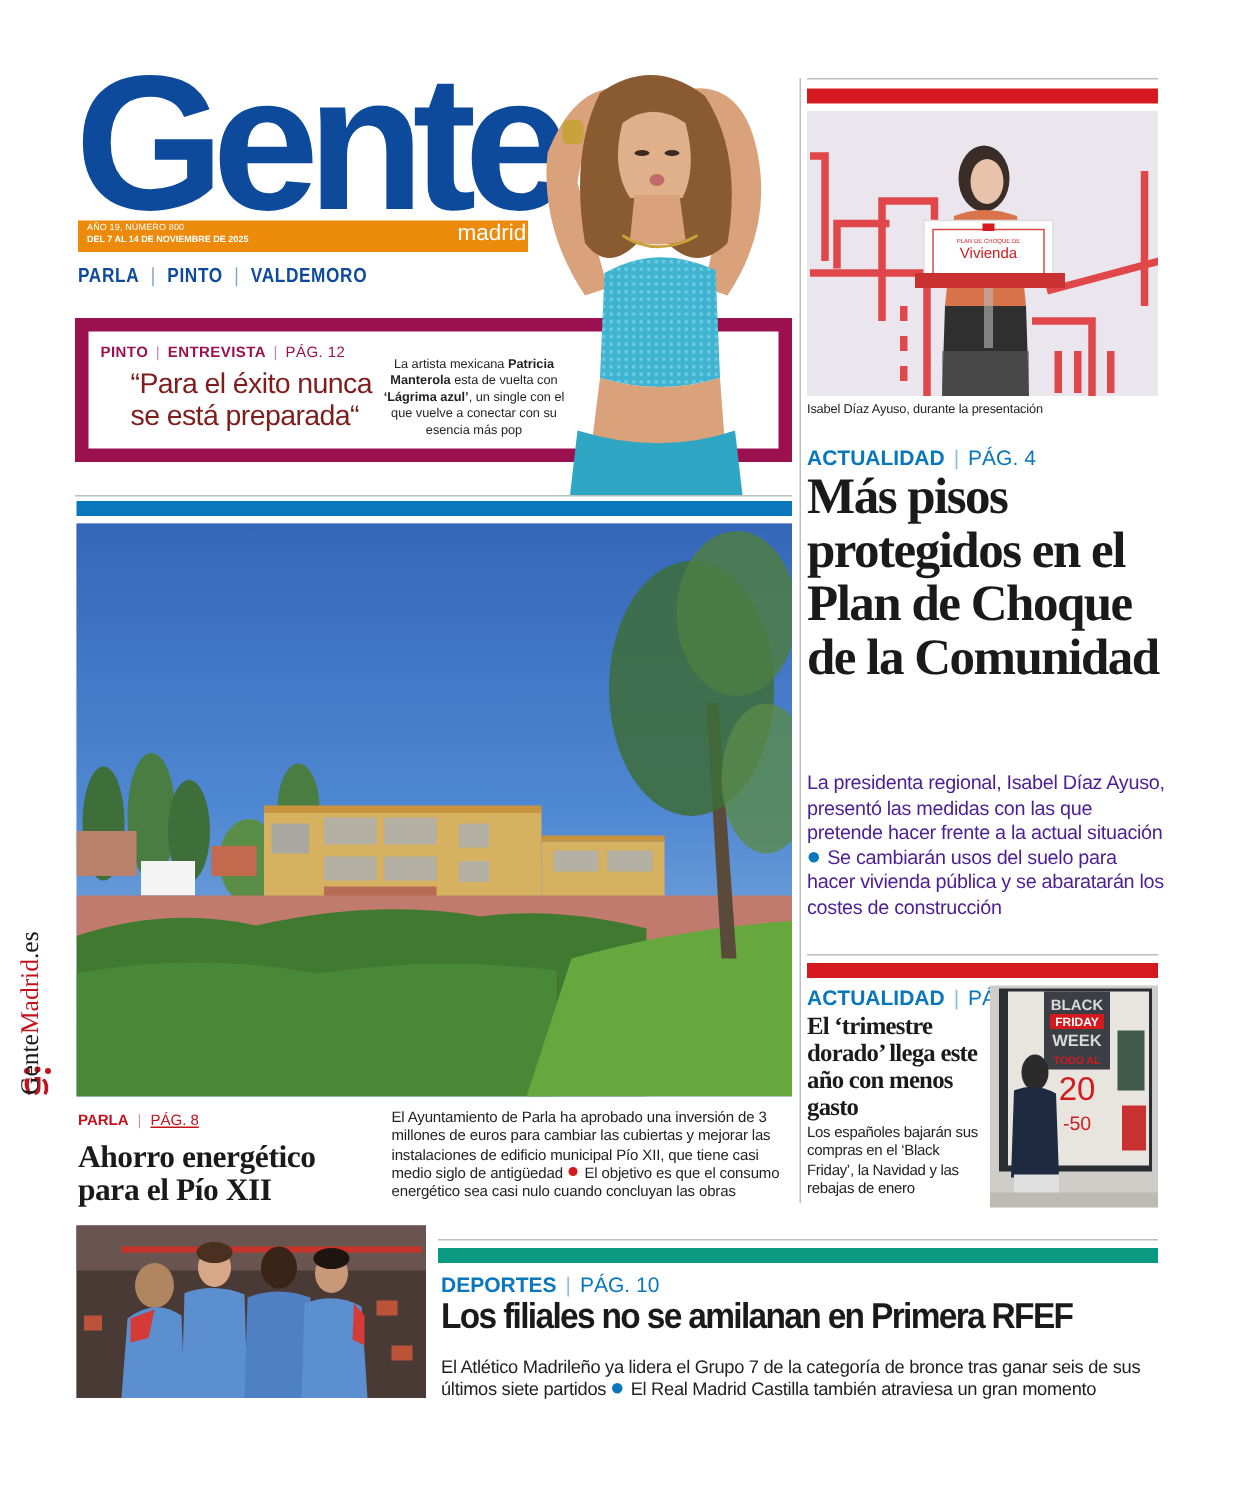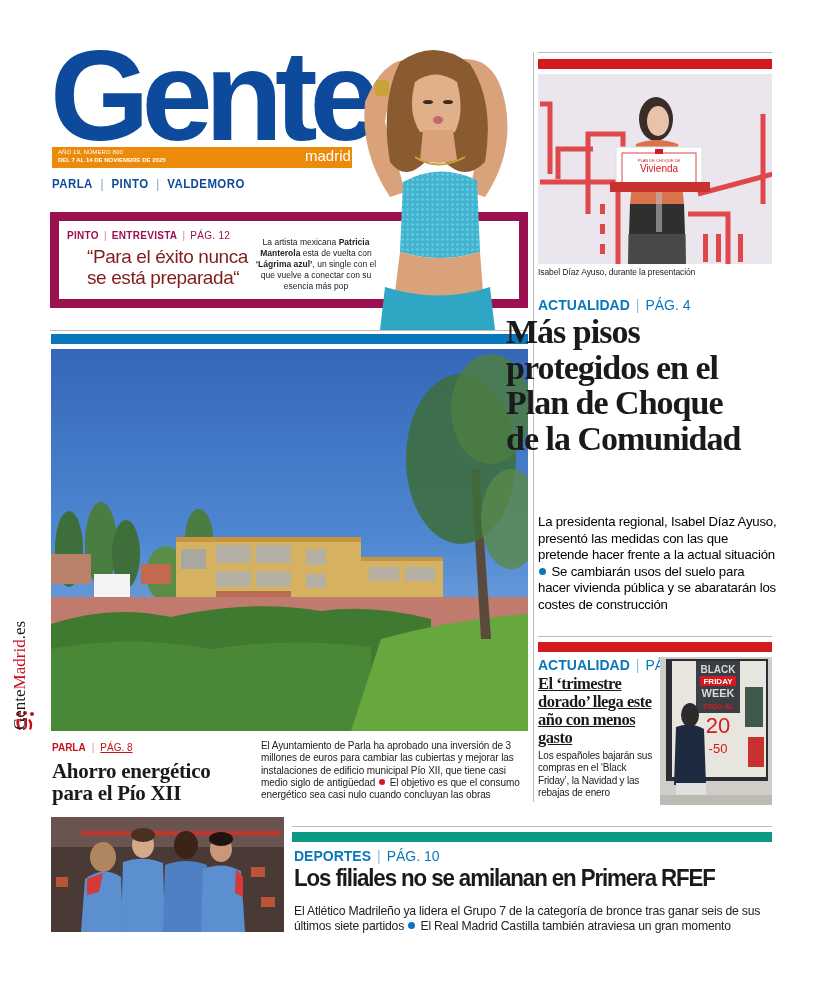--- a/index.html
+++ b/index.html
@@ -45,28 +45,28 @@
 
   
   .rline-top { left: 538px; top: 52px; width: 234px; height: 1px; background: #bdbdbd; }
   .red-rule1 { left: 538px; top: 59px; width: 234px; height: 10px; background: #d41a1f; }
   .ayuso-photo { left: 538px; top: 74px; width: 234px; height: 190px; background: #ece7ee; overflow: hidden; }
   .ayuso-caption { left: 538px; top: 267px; font-size: 8.5px; font-weight: normal; color: #222; white-space: nowrap; letter-spacing: -0.1px; }
   .act-kicker { font-size: 14px; font-weight: bold; color: #0a77bd; white-space: nowrap; }
   .act-kicker .light { font-weight: normal; }
   .act-kicker .sep { color: #8fbde0; margin: 0 6px; font-weight: normal; }
   .k1 { left: 538px; top: 297px; }
-  .main-head { left: 506px; top: 314px; width: 240px; font-family: "Liberation Serif", serif; font-weight: bold; font-size: 34px; line-height: 35.5px; color: #1a1a1a; letter-spacing: -1px; }
-  .main-text { left: 538px; top: 514px; width: 240px; font-size: 13.2px; line-height: 16.5px; color: #000000; letter-spacing: -0.2px; }
+  .main-head { left: 538px; top: 314px; width: 240px; font-family: "Liberation Serif", serif; font-weight: bold; font-size: 34px; line-height: 35.5px; color: #1a1a1a; letter-spacing: -1px; }
+  .main-text { left: 538px; top: 514px; width: 240px; font-size: 13.2px; line-height: 16.5px; color: #4c1d95; letter-spacing: -0.2px; }
 
   
   .rline-mid { left: 538px; top: 636px; width: 234px; height: 1px; background: #bdbdbd; }
   .red-rule2 { left: 538px; top: 642px; width: 234px; height: 10px; background: #d41a1f; }
   .k2 { left: 538px; top: 657px; }
-  .bf-head { left: 538px; top: 675px; width: 120px; font-family: "Liberation Serif", serif; font-weight: bold; font-size: 16.5px; line-height: 18px; color: #1a1a1a; letter-spacing: -0.5px; text-decoration: underline; }
+  .bf-head { left: 538px; top: 675px; width: 120px; font-family: "Liberation Serif", serif; font-weight: bold; font-size: 16.5px; line-height: 18px; color: #1a1a1a; letter-spacing: -0.5px; }
   .bf-text { left: 538px; top: 750px; width: 120px; font-size: 10px; line-height: 12.3px; color: #222; letter-spacing: -0.2px; }
   .bf-photo { left: 660px; top: 657px; width: 112px; height: 148px; background: #d8d6d2; overflow: hidden; }
 
   
   .sport-photo { left: 51px; top: 817px; width: 233px; height: 115px; overflow: hidden; background: #3a3a3a; }
   .rline-sport { left: 292px; top: 826px; width: 480px; height: 1px; background: #bdbdbd; }
   .teal-rule { left: 292px; top: 832px; width: 480px; height: 10px; background: #0a9a82; }
   .k3 { left: 294px; top: 848px; }
   .sport-head { left: 294px; top: 864px; font-size: 24px; font-weight: bold; color: #1a1a1a; letter-spacing: -1.2px; white-space: nowrap; font-family: "Liberation Sans", sans-serif; transform: scaleX(0.93); transform-origin: left; }
   .sport-text { left: 294px; top: 904px; width: 480px; font-size: 12.2px; line-height: 15px; color: #222; letter-spacing: -0.2px; }

